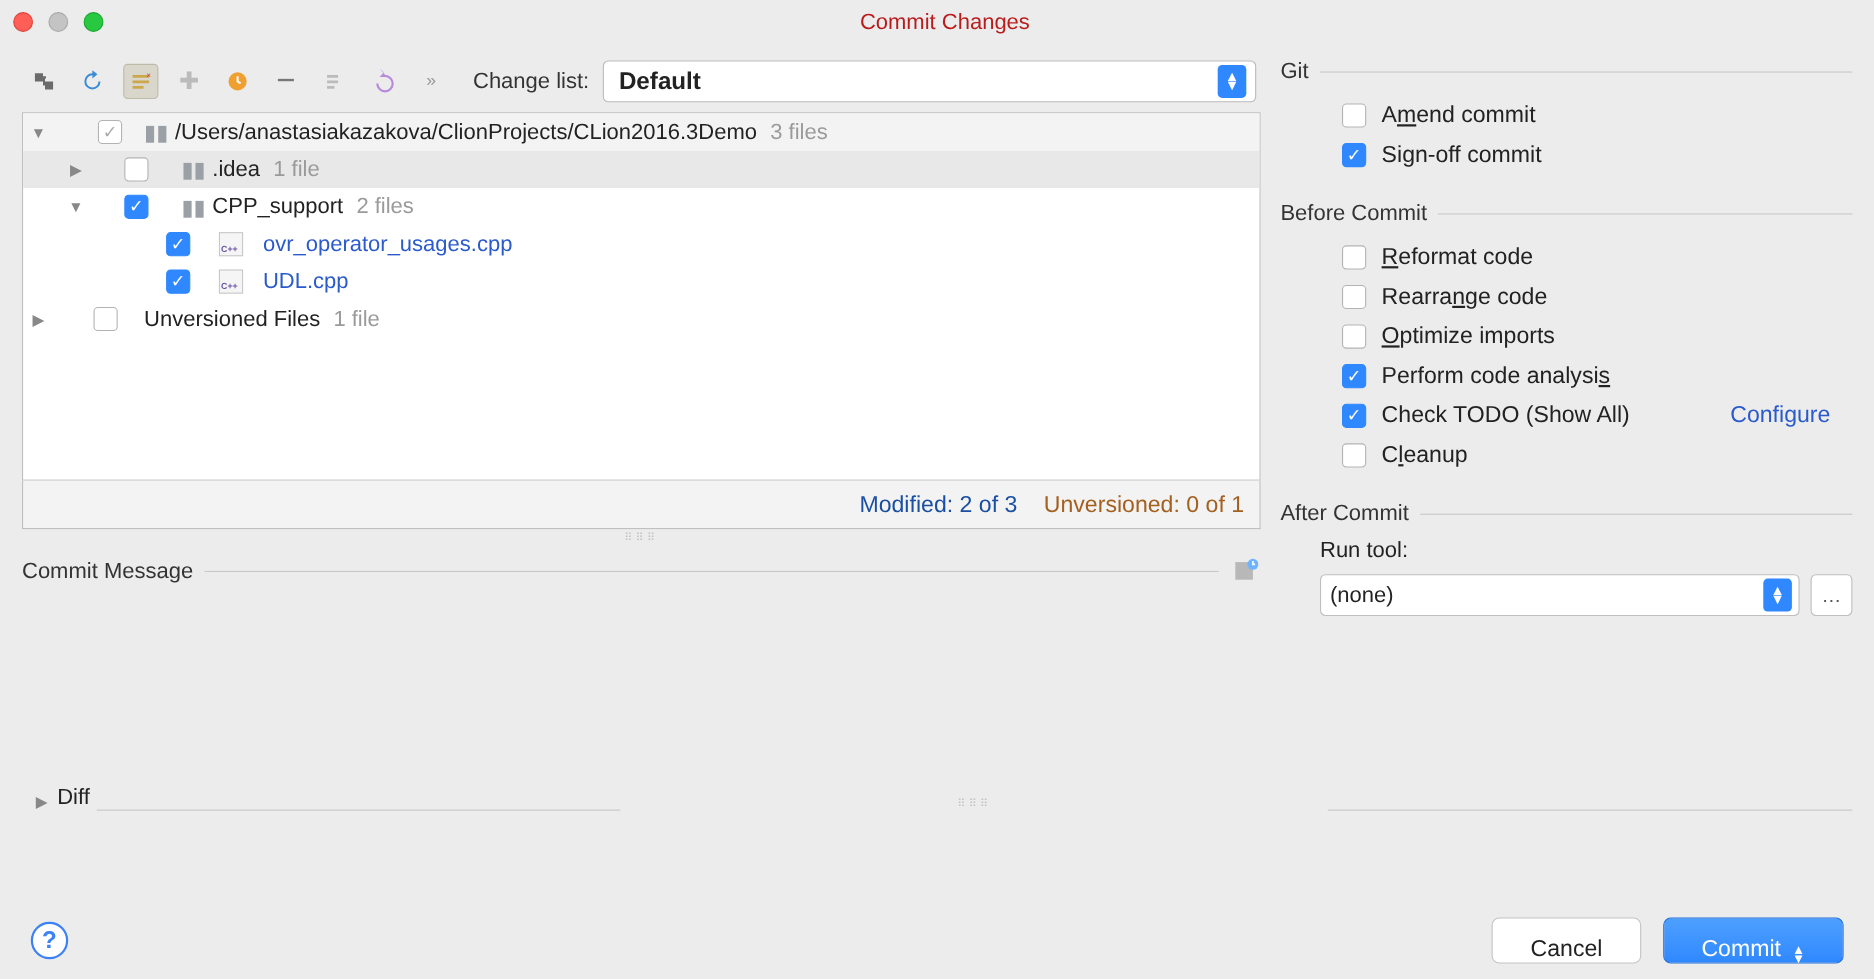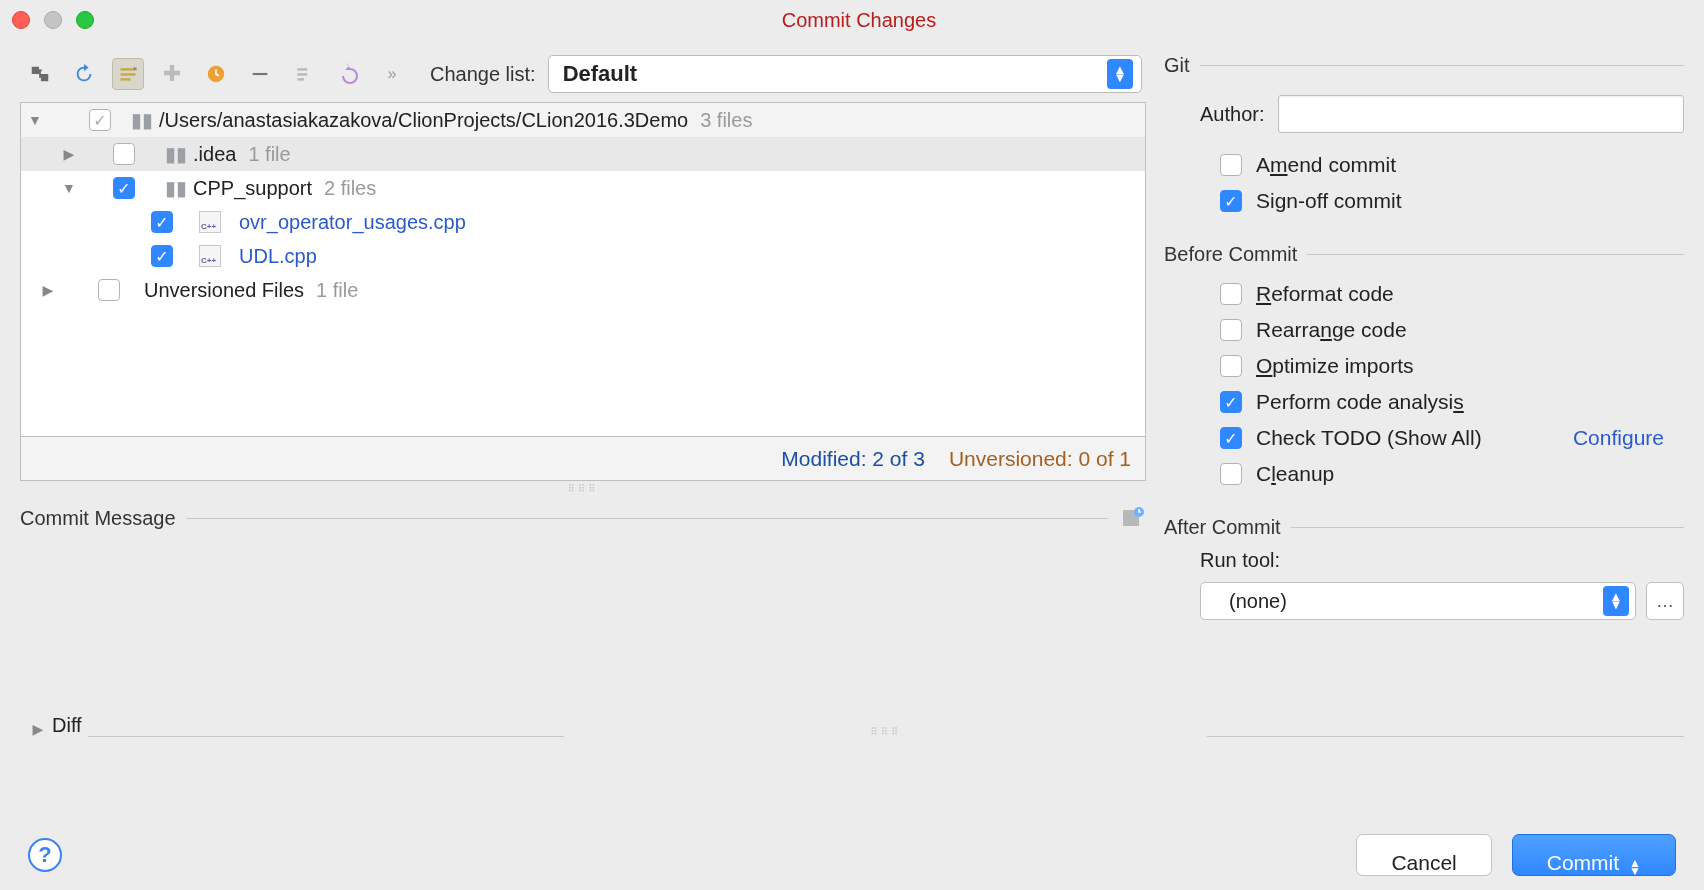--- a/index.html
+++ b/index.html
@@ -203,21 +203,21 @@
     font-size: 21px;
     padding: 6px 0 6px 56px;
   }
   .opt .link { color:#2a5acc; margin-left:auto; margin-right:20px; cursor:pointer;}
   u.h { text-decoration: underline; }
 
   .run-row { padding-left:36px; font-size:20px; display:flex; flex-direction:column; gap:10px;}
   .run-select-row { display:flex; gap:10px; }
   .run-select {
     flex:1; height:38px; border:1px solid #bfbfbf; border-radius:5px;
-    display:flex; align-items:center; padding:0 6px 0 28px;
+    display:flex; align-items:center; padding:0 6px 0 8px;
     background:#fff; font-size:20px; cursor:pointer;
   }
   .ellipsis-btn {
     width:38px; height:38px; border:1px solid #bfbfbf; border-radius:5px;
     background:#fff; display:flex; align-items:center; justify-content:center;
     cursor:pointer; font-size:18px; color:#555;
   }
 
   
   .diff-row {
@@ -357,21 +357,21 @@
         </div>
 
         <div class="tree-row" style="padding-left:130px">
           <span class="cb on"></span>
           <span style="width:14px"></span>
           <span class="file-ico"></span>
           <span style="width:6px"></span>
           <span class="file-link">UDL.cpp</span>
         </div>
 
-        <div class="tree-row" style="padding-left:19px">
+        <div class="tree-row" style="padding-left:6px">
           <span class="tri right"></span>
           <span style="width:30px"></span>
           <span class="cb"></span>
           <span style="width:12px"></span>
           <span>Unversioned Files</span>
           <span class="meta">1 file</span>
         </div>
       </div>
     </div>
     <div class="status-bar">
@@ -391,24 +391,20 @@
           </svg>
       </span>
     </div>
   </div>
 
   <div class="right">
 
     <div class="opt-group-hdr">
       <span>Git</span>
       <span class="line"></span>
-    </div>
-    <div class="field-row">
-      <label>Author:</label>
-      <input class="text-input" value="" style="">
     </div>
     <div class="opt">
       <span class="cb"></span>
       <span>A<u class="h">m</u>end commit</span>
     </div>
     <div class="opt">
       <span class="cb on"></span>
       <span>Sign-off commit</span>
     </div>
 

